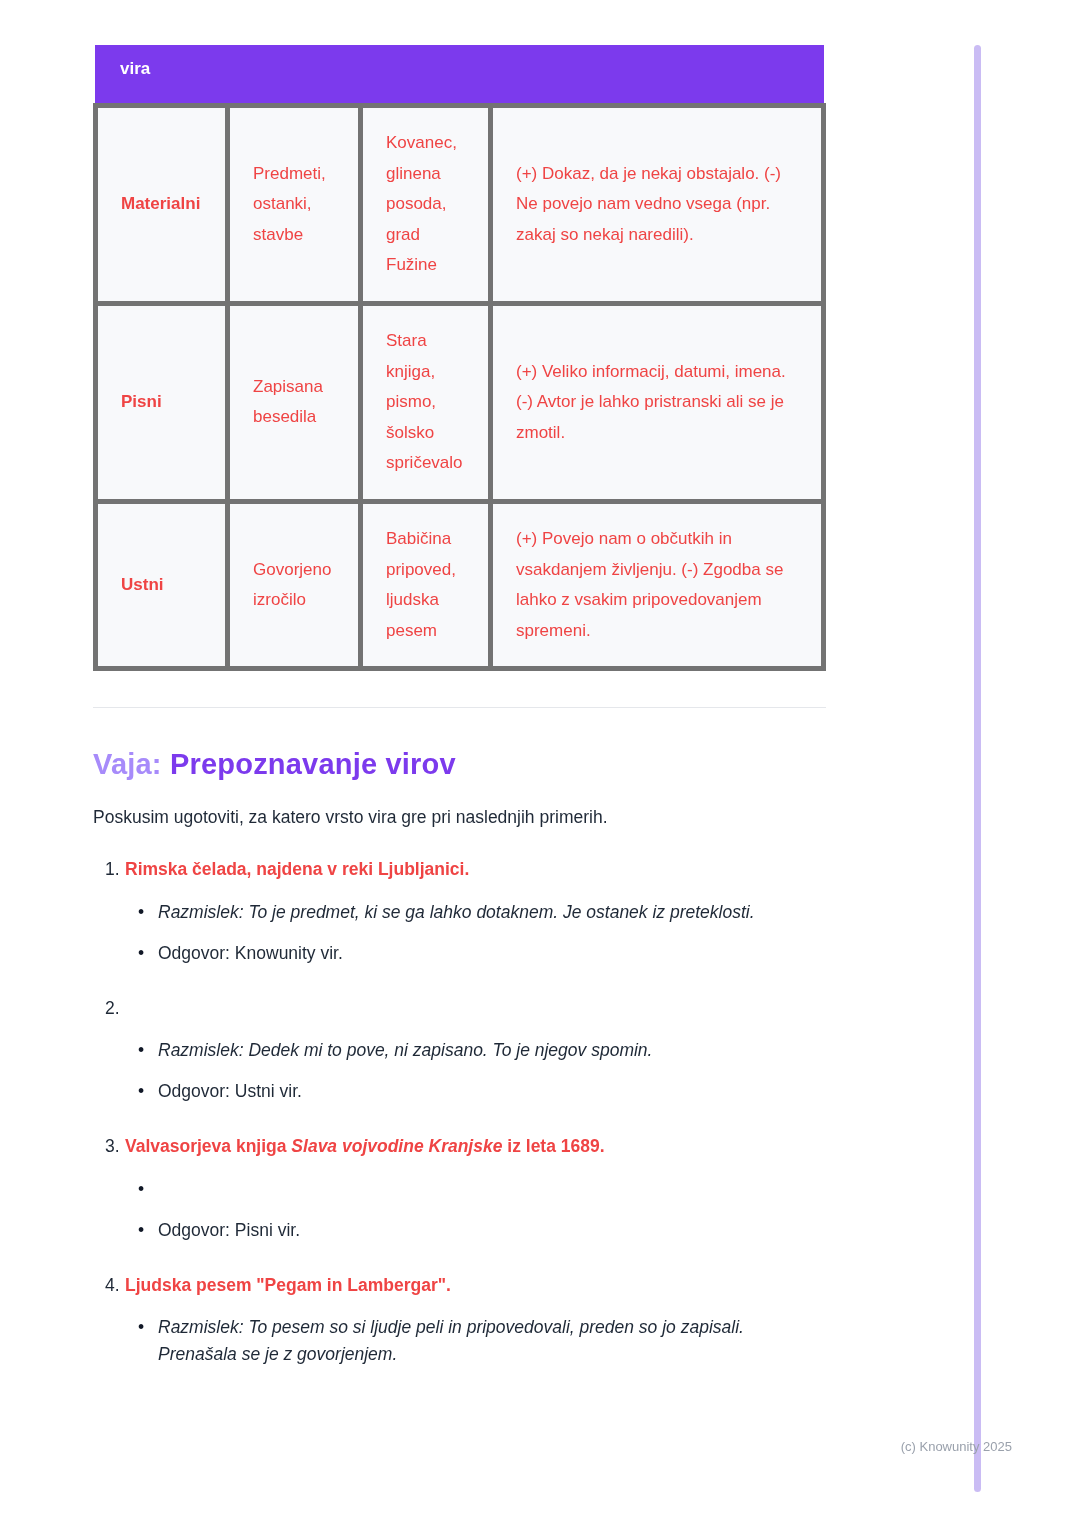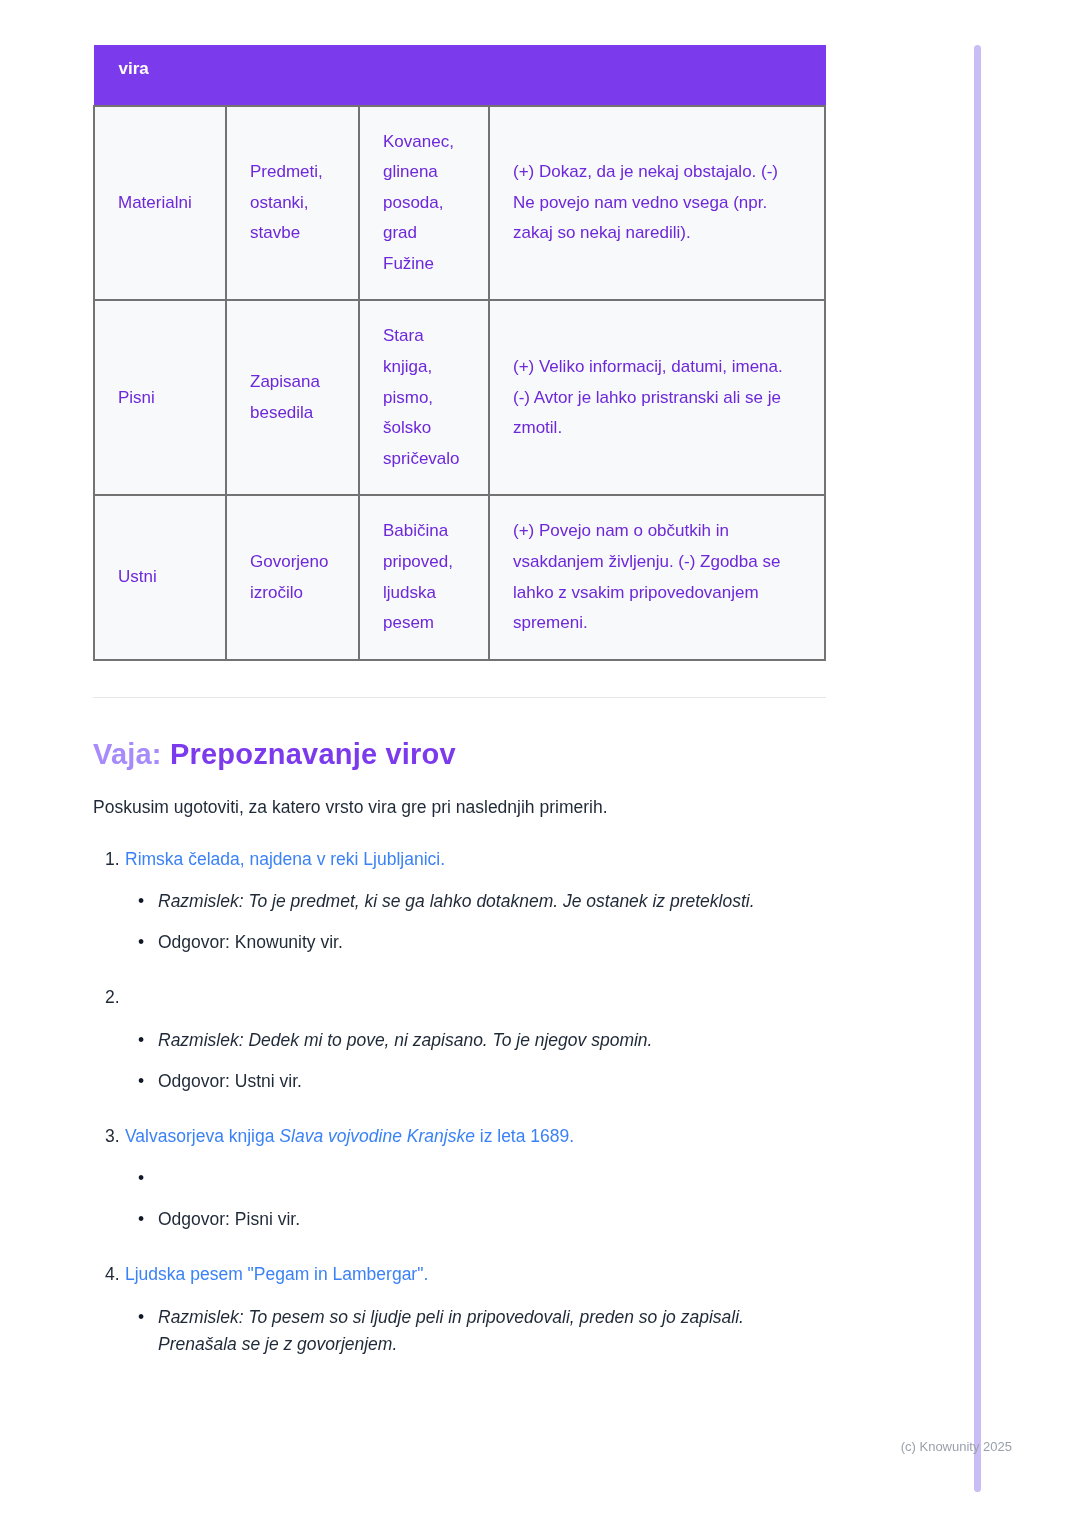--- a/index.html
+++ b/index.html
@@ -30,27 +30,27 @@
     color: #ffffff;
     text-align: left;
     vertical-align: top;
     font-weight: bold;
     padding: 13px 24px 16px 24px;
     height: 60px;
     border: 1px solid #7c3aed;
   }
   table.sources td {
     background: #f8f9fb;
-    border: 2px solid #737373;
+    border: 5px solid #737373;
     padding: 20px 23px;
     vertical-align: middle;
     line-height: 1.8;
-    color: #6d28d9;
-  }
-  td.c-type { font-weight: normal; color: #1b2233; }
+    color: #ef4444;
+  }
+  td.c-type { font-weight: bold; color: #1b2233; }
   col.w1 { width: 132px; }
   col.w2 { width: 133px; }
   col.w3 { width: 130px; }
 
   
   .divider {
     border: none;
     border-top: 1px solid #e5e7eb;
     margin: 36px 0 0 0;
   }
@@ -73,21 +73,21 @@
 
   .list { margin-top: 26px; }
   .item { margin-top: 28px; }
   .item-head { display: flex; font-size: 17.5px; line-height: 1.5; }
   .item-num {
     margin-left: 12px;
     width: 20px;
     flex: 0 0 20px;
     color: #1f2937;
   }
-  .item-title { font-weight: normal; color: #3b82f6; }
+  .item-title { font-weight: bold; color: #ef4444; }
   .item-title .ital { font-style: italic; }
 
   .bullets { margin-top: 16px; }
   .bullet { display: flex; margin-top: 14px; font-size: 17.5px; line-height: 1.55; }
   .bullet .dot {
     margin-left: 45px;
     width: 20px;
     flex: 0 0 20px;
     color: #111827;
   }

